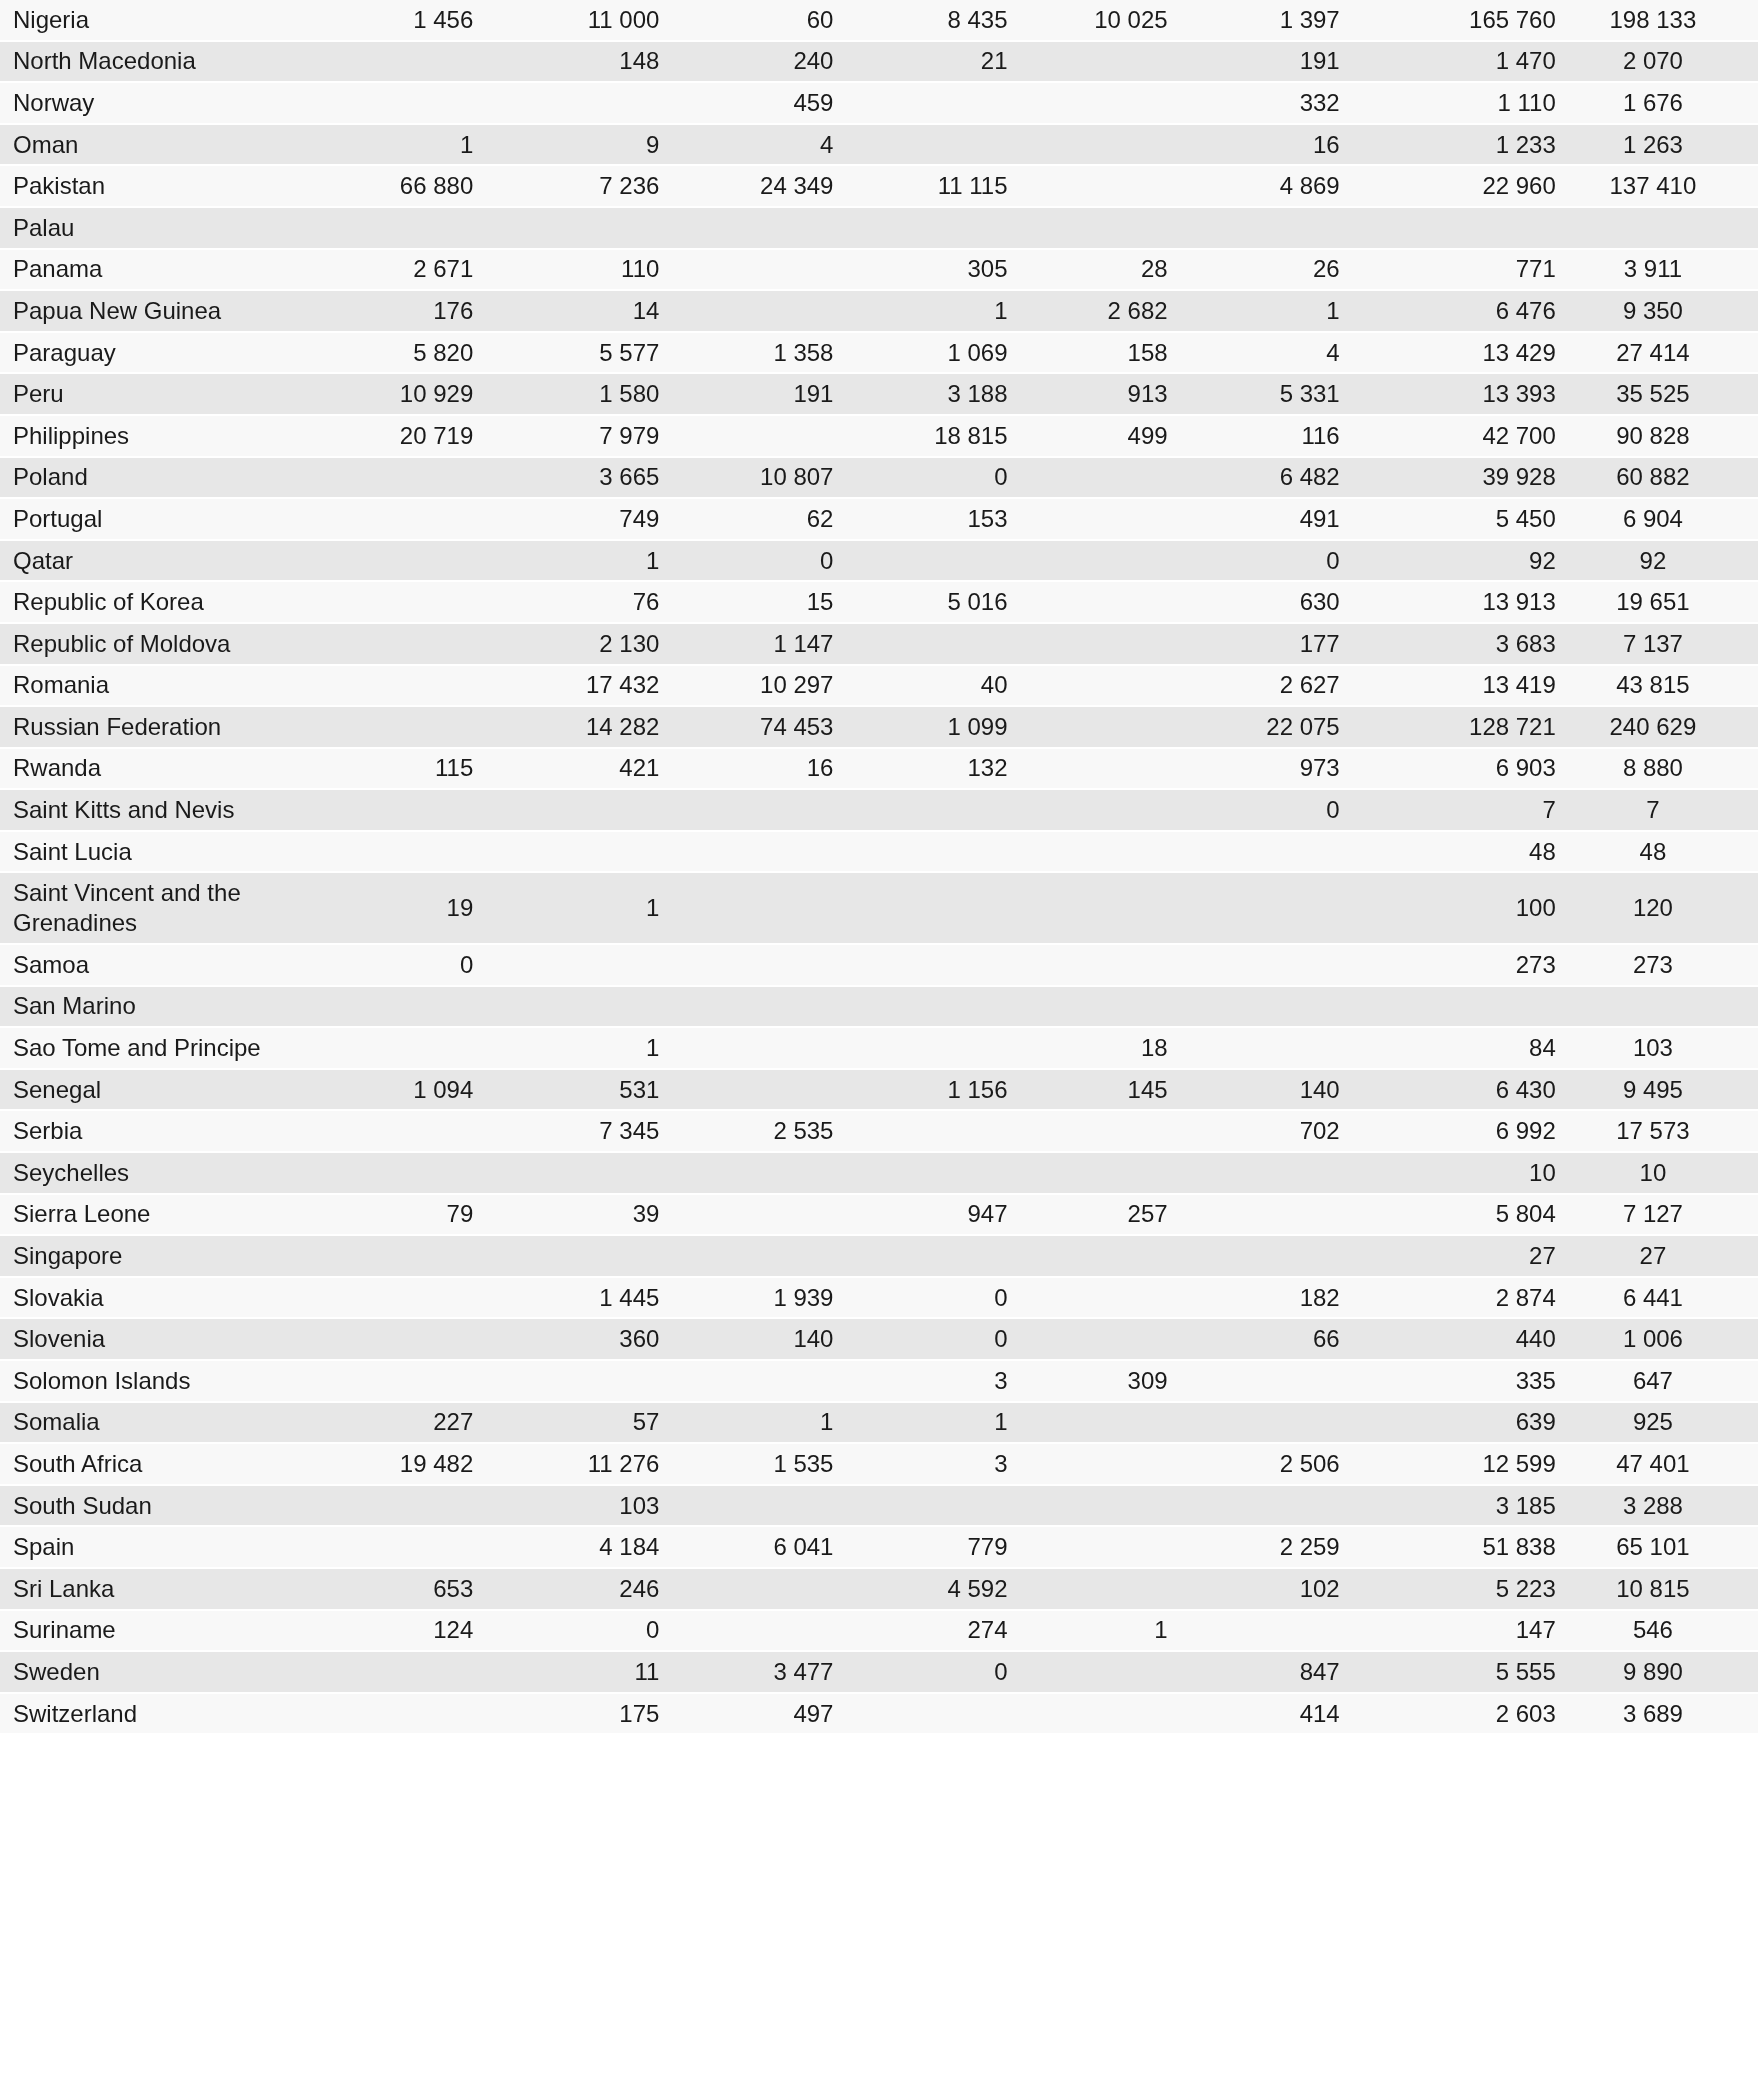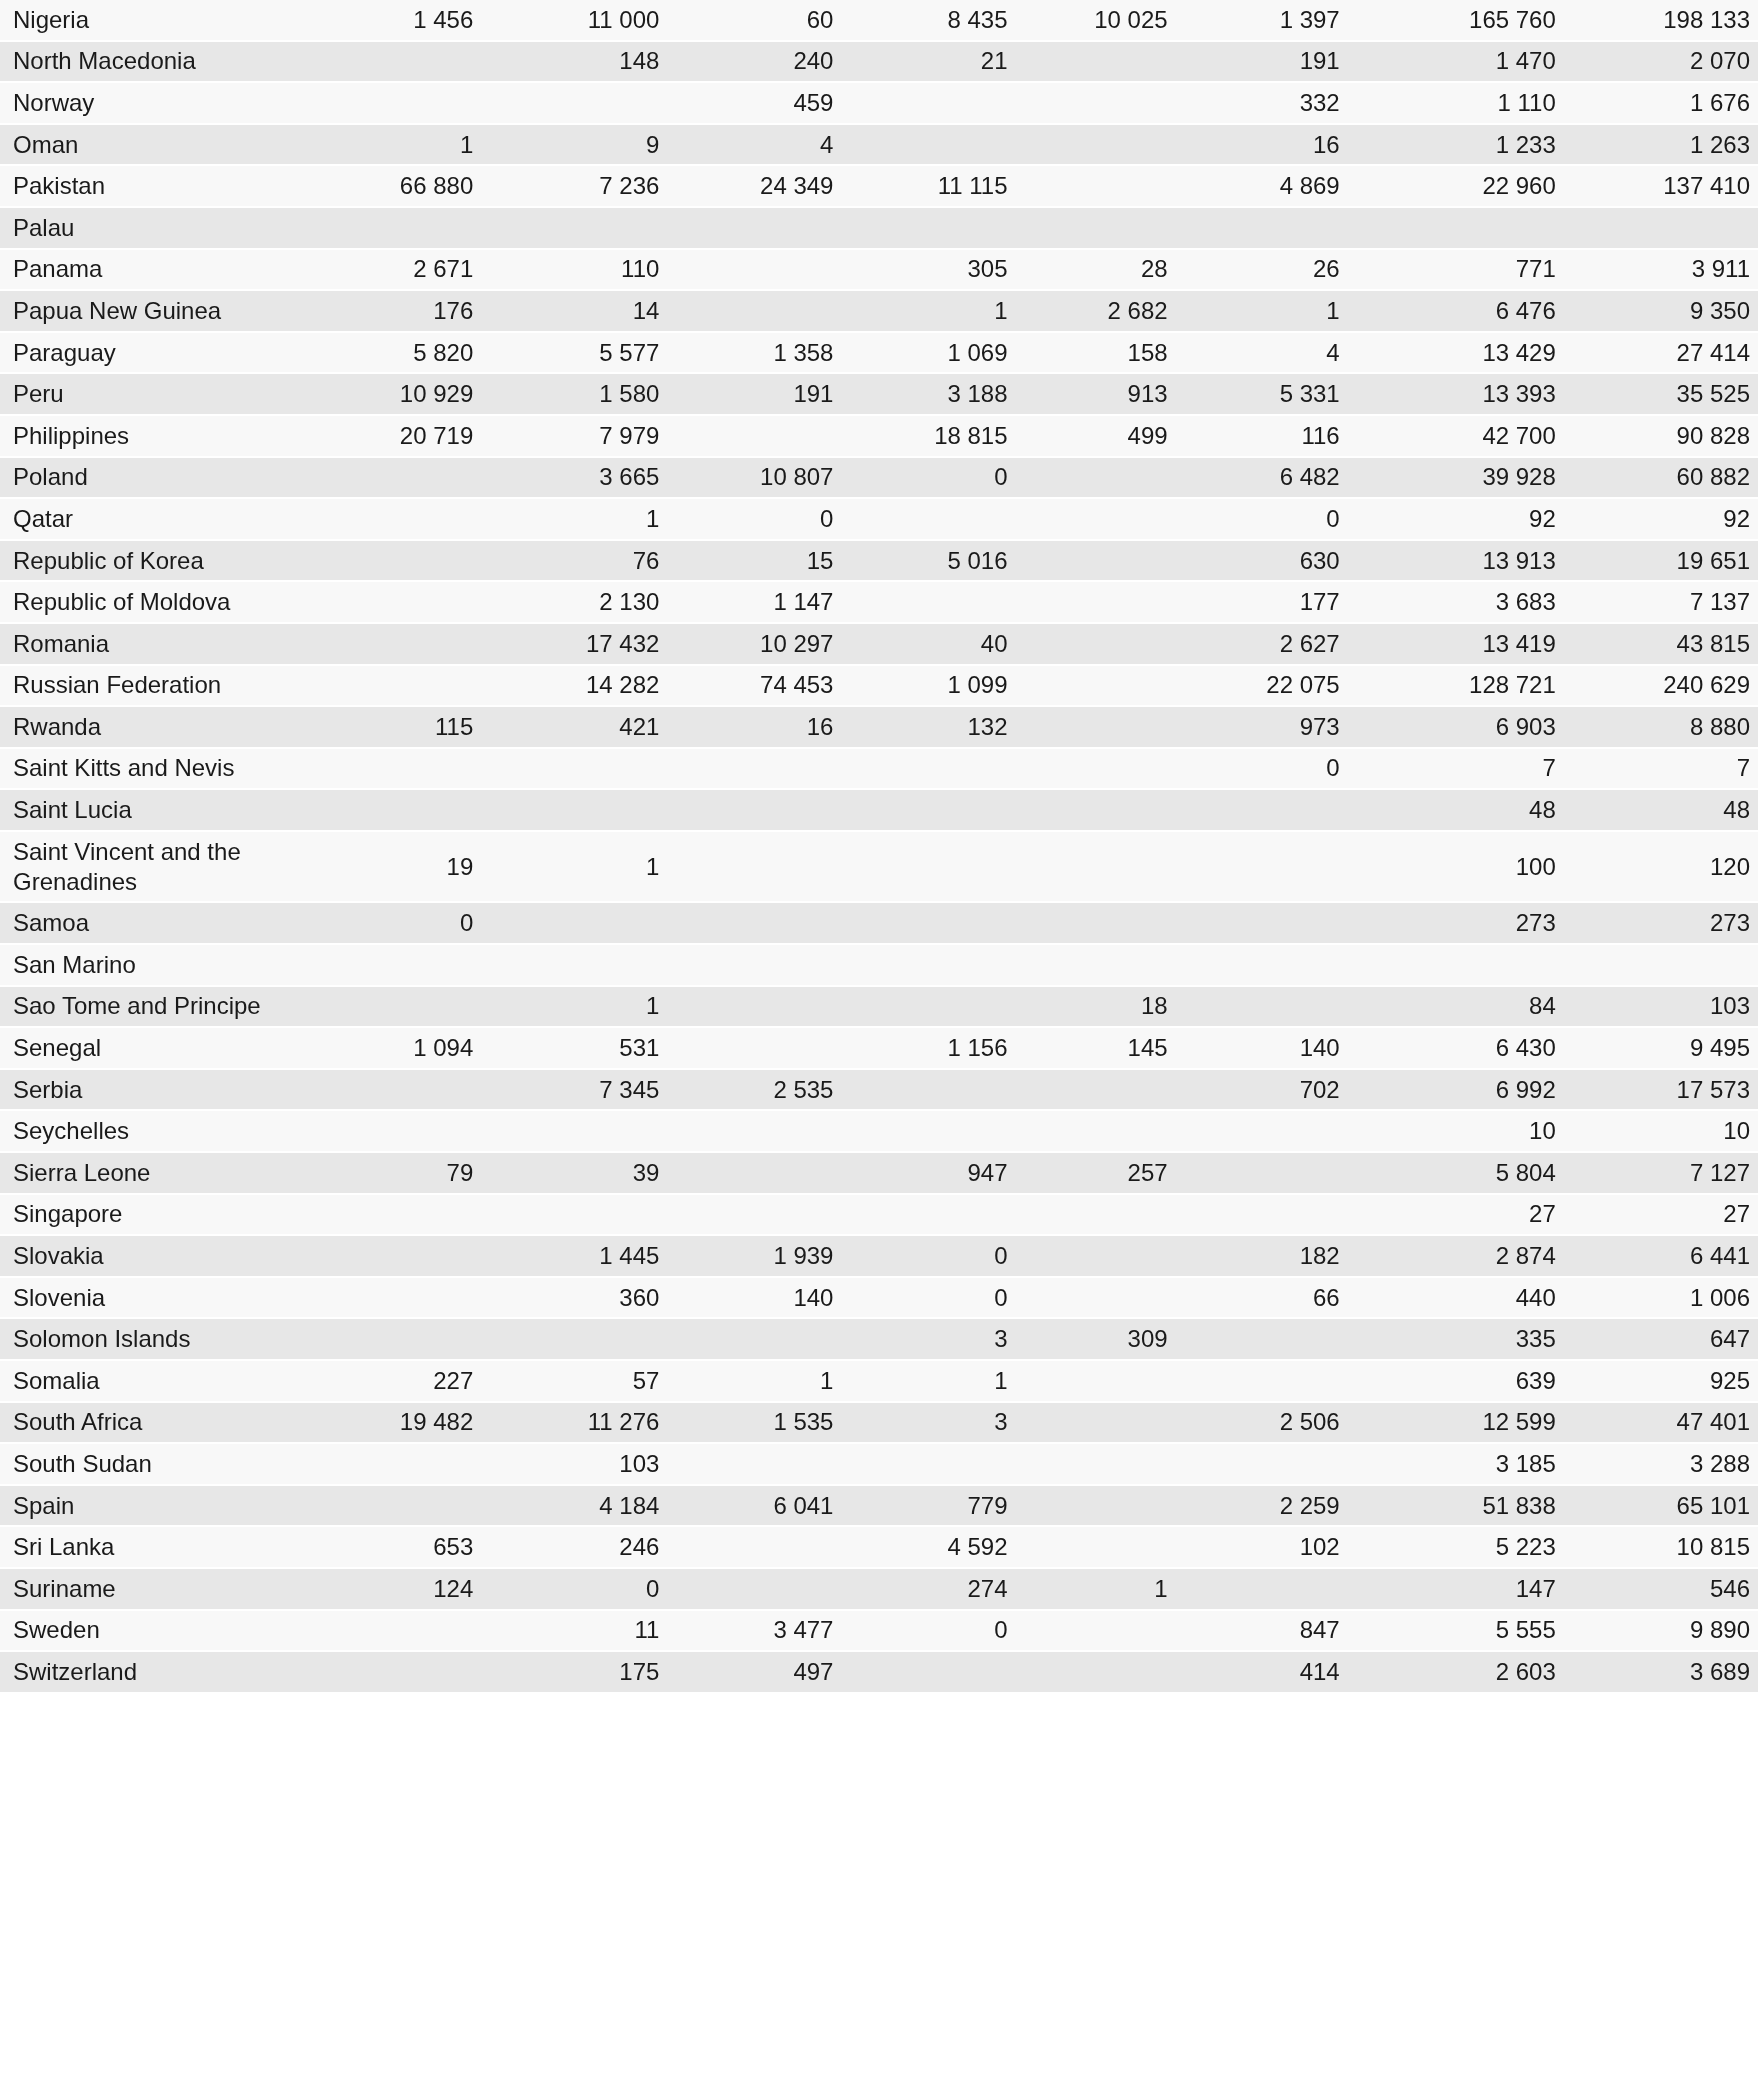--- a/index.html
+++ b/index.html
@@ -37,21 +37,21 @@
     text-align: left;
     padding: 4.8px 8px 4.8px 13px;
     line-height: 30px;
     overflow: hidden;
   }
   td.num {
     text-align: right;
     padding: 0;
     white-space: nowrap;
   }
-  td.num.last { padding-right: 8px; }
+  td.num.last { padding-right: 8px; text-align: center; }
 </style>
 </head>
 <body>
 
 <table>
   <colgroup>
     <col style="width:274px">
     <col style="width:199px">
     <col style="width:186px">
     <col style="width:174px">
@@ -188,20 +188,31 @@
         <td class="num"></td>
         <td class="num">3 665</td>
         <td class="num">10 807</td>
         <td class="num">0</td>
         <td class="num"></td>
         <td class="num">6 482</td>
         <td class="num">39 928</td>
         <td class="num last">60 882</td>
       </tr>
       <tr>
+        <td class="country">Portugal</td>
+        <td class="num"></td>
+        <td class="num">749</td>
+        <td class="num">62</td>
+        <td class="num">153</td>
+        <td class="num"></td>
+        <td class="num">491</td>
+        <td class="num">5 450</td>
+        <td class="num last">6 904</td>
+      </tr>
+      <tr>
         <td class="country">Qatar</td>
         <td class="num"></td>
         <td class="num">1</td>
         <td class="num">0</td>
         <td class="num"></td>
         <td class="num"></td>
         <td class="num">0</td>
         <td class="num">92</td>
         <td class="num last">92</td>
       </tr>

